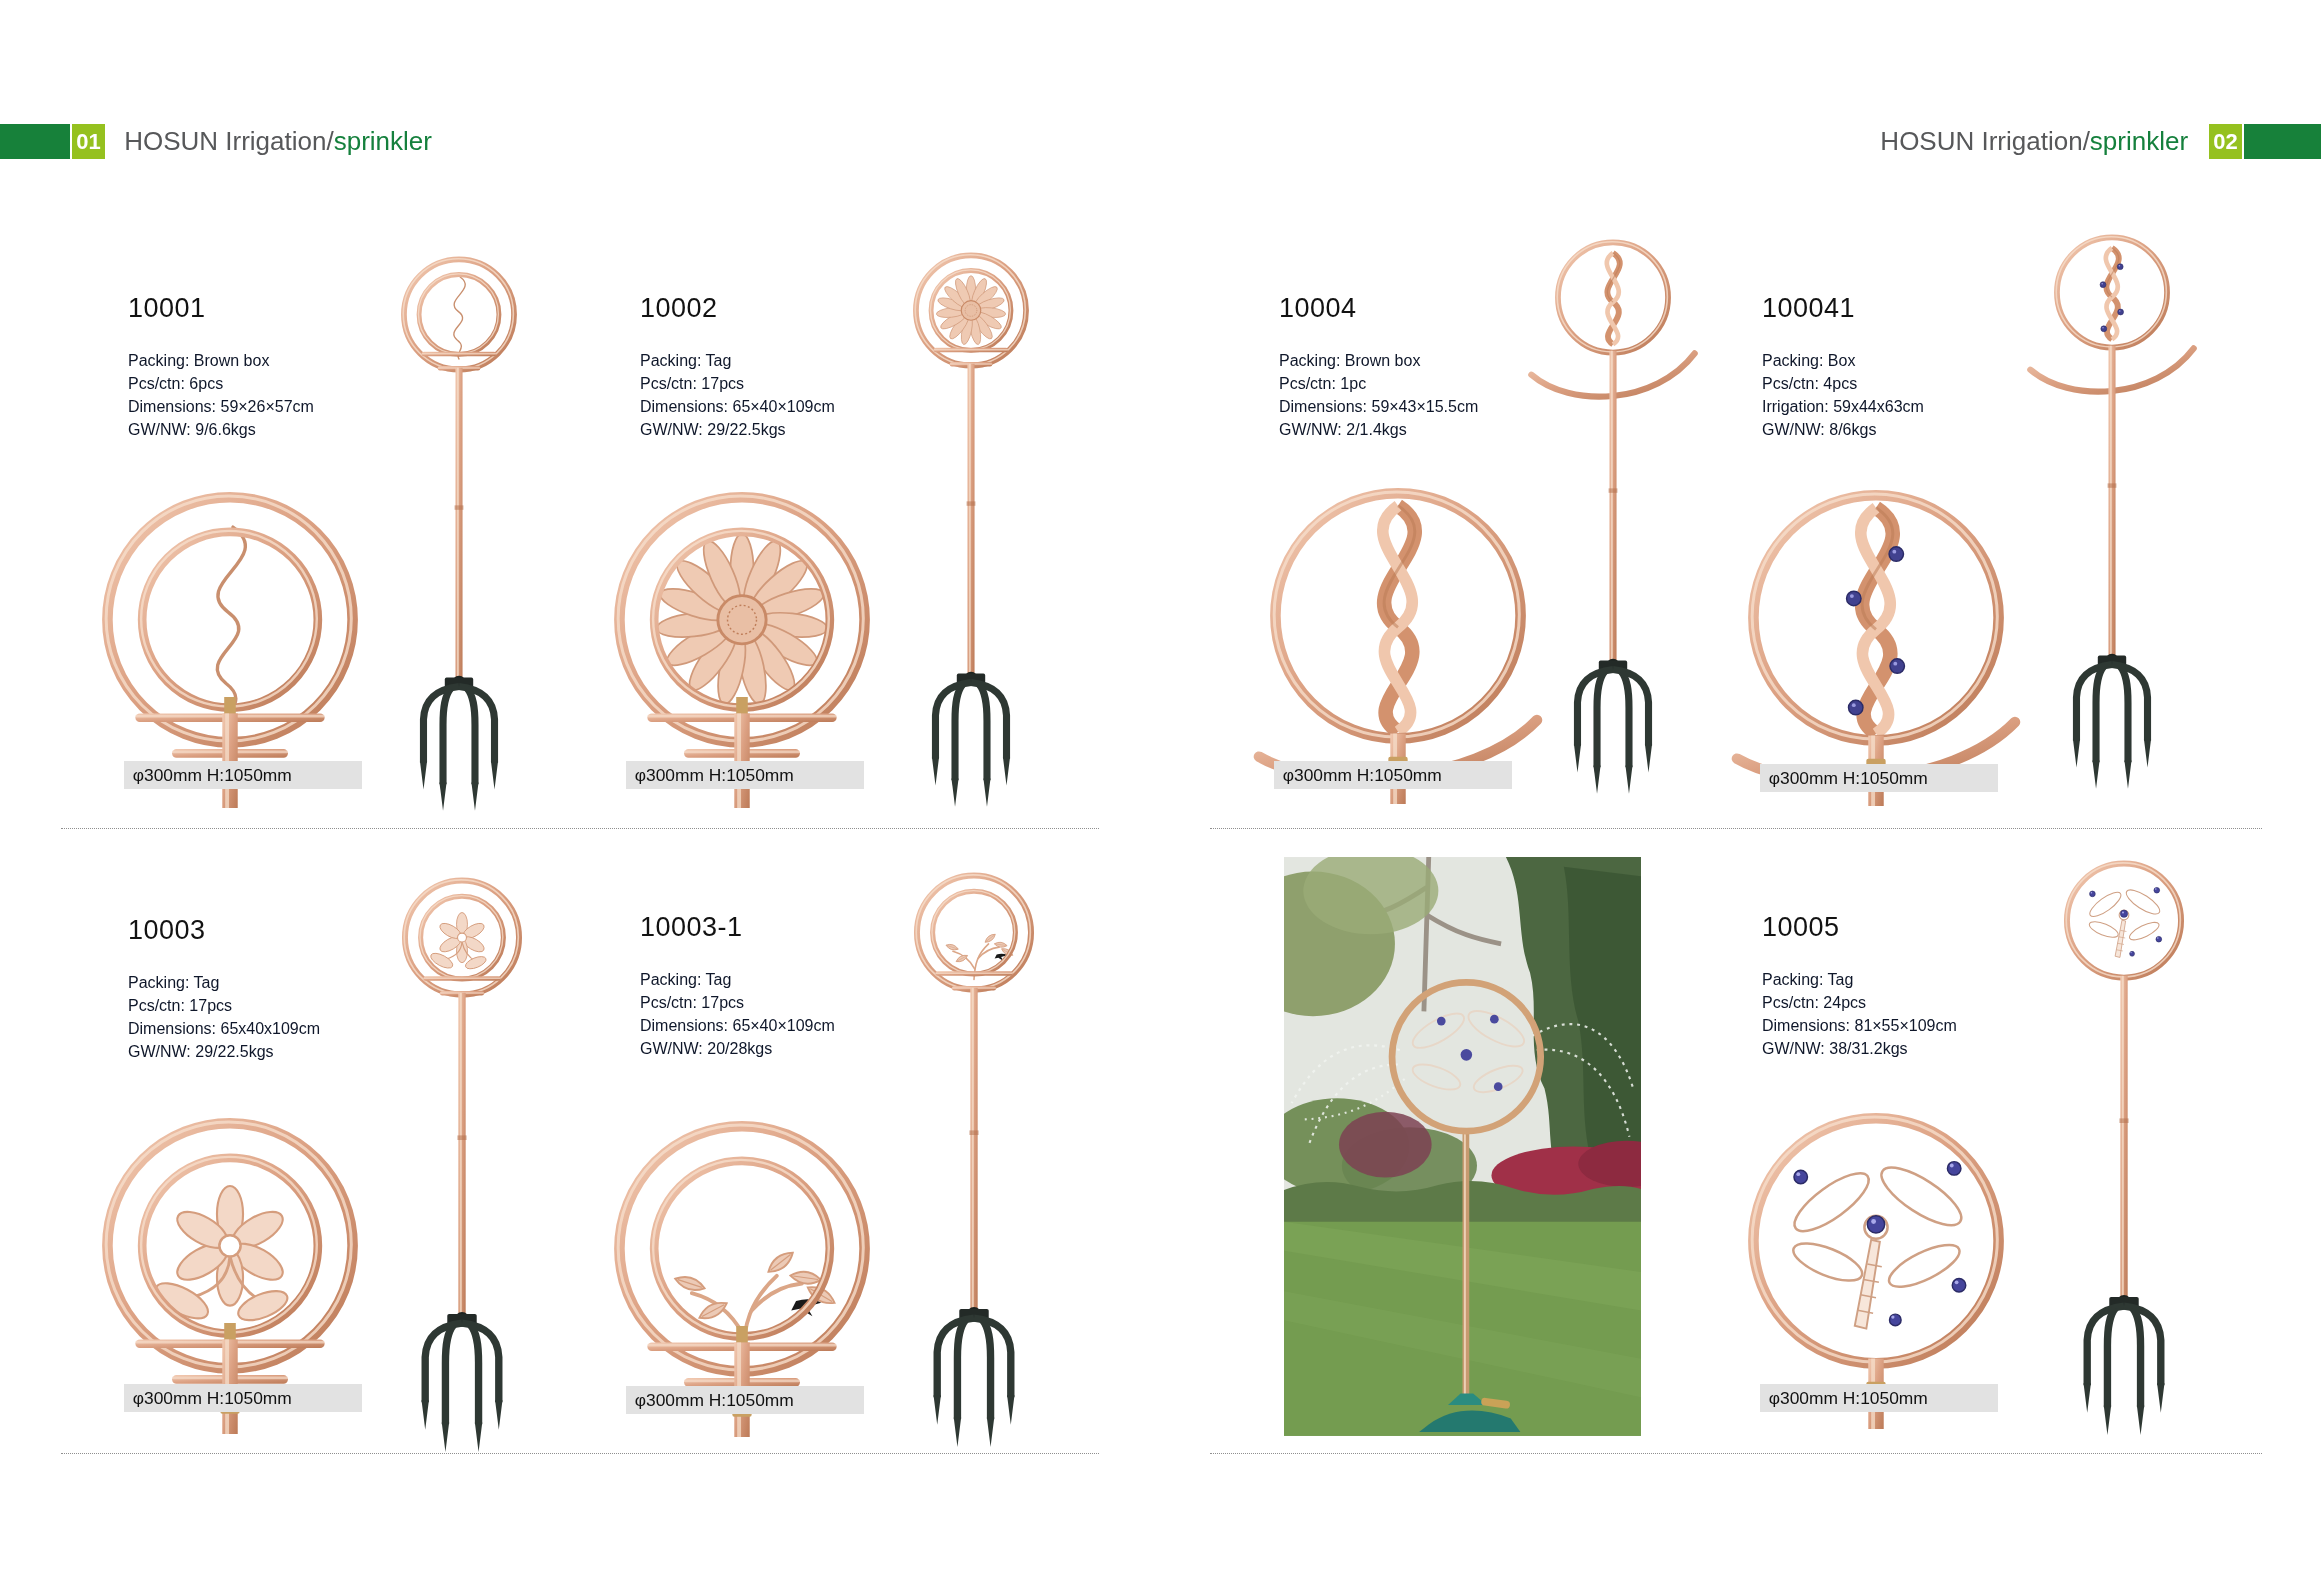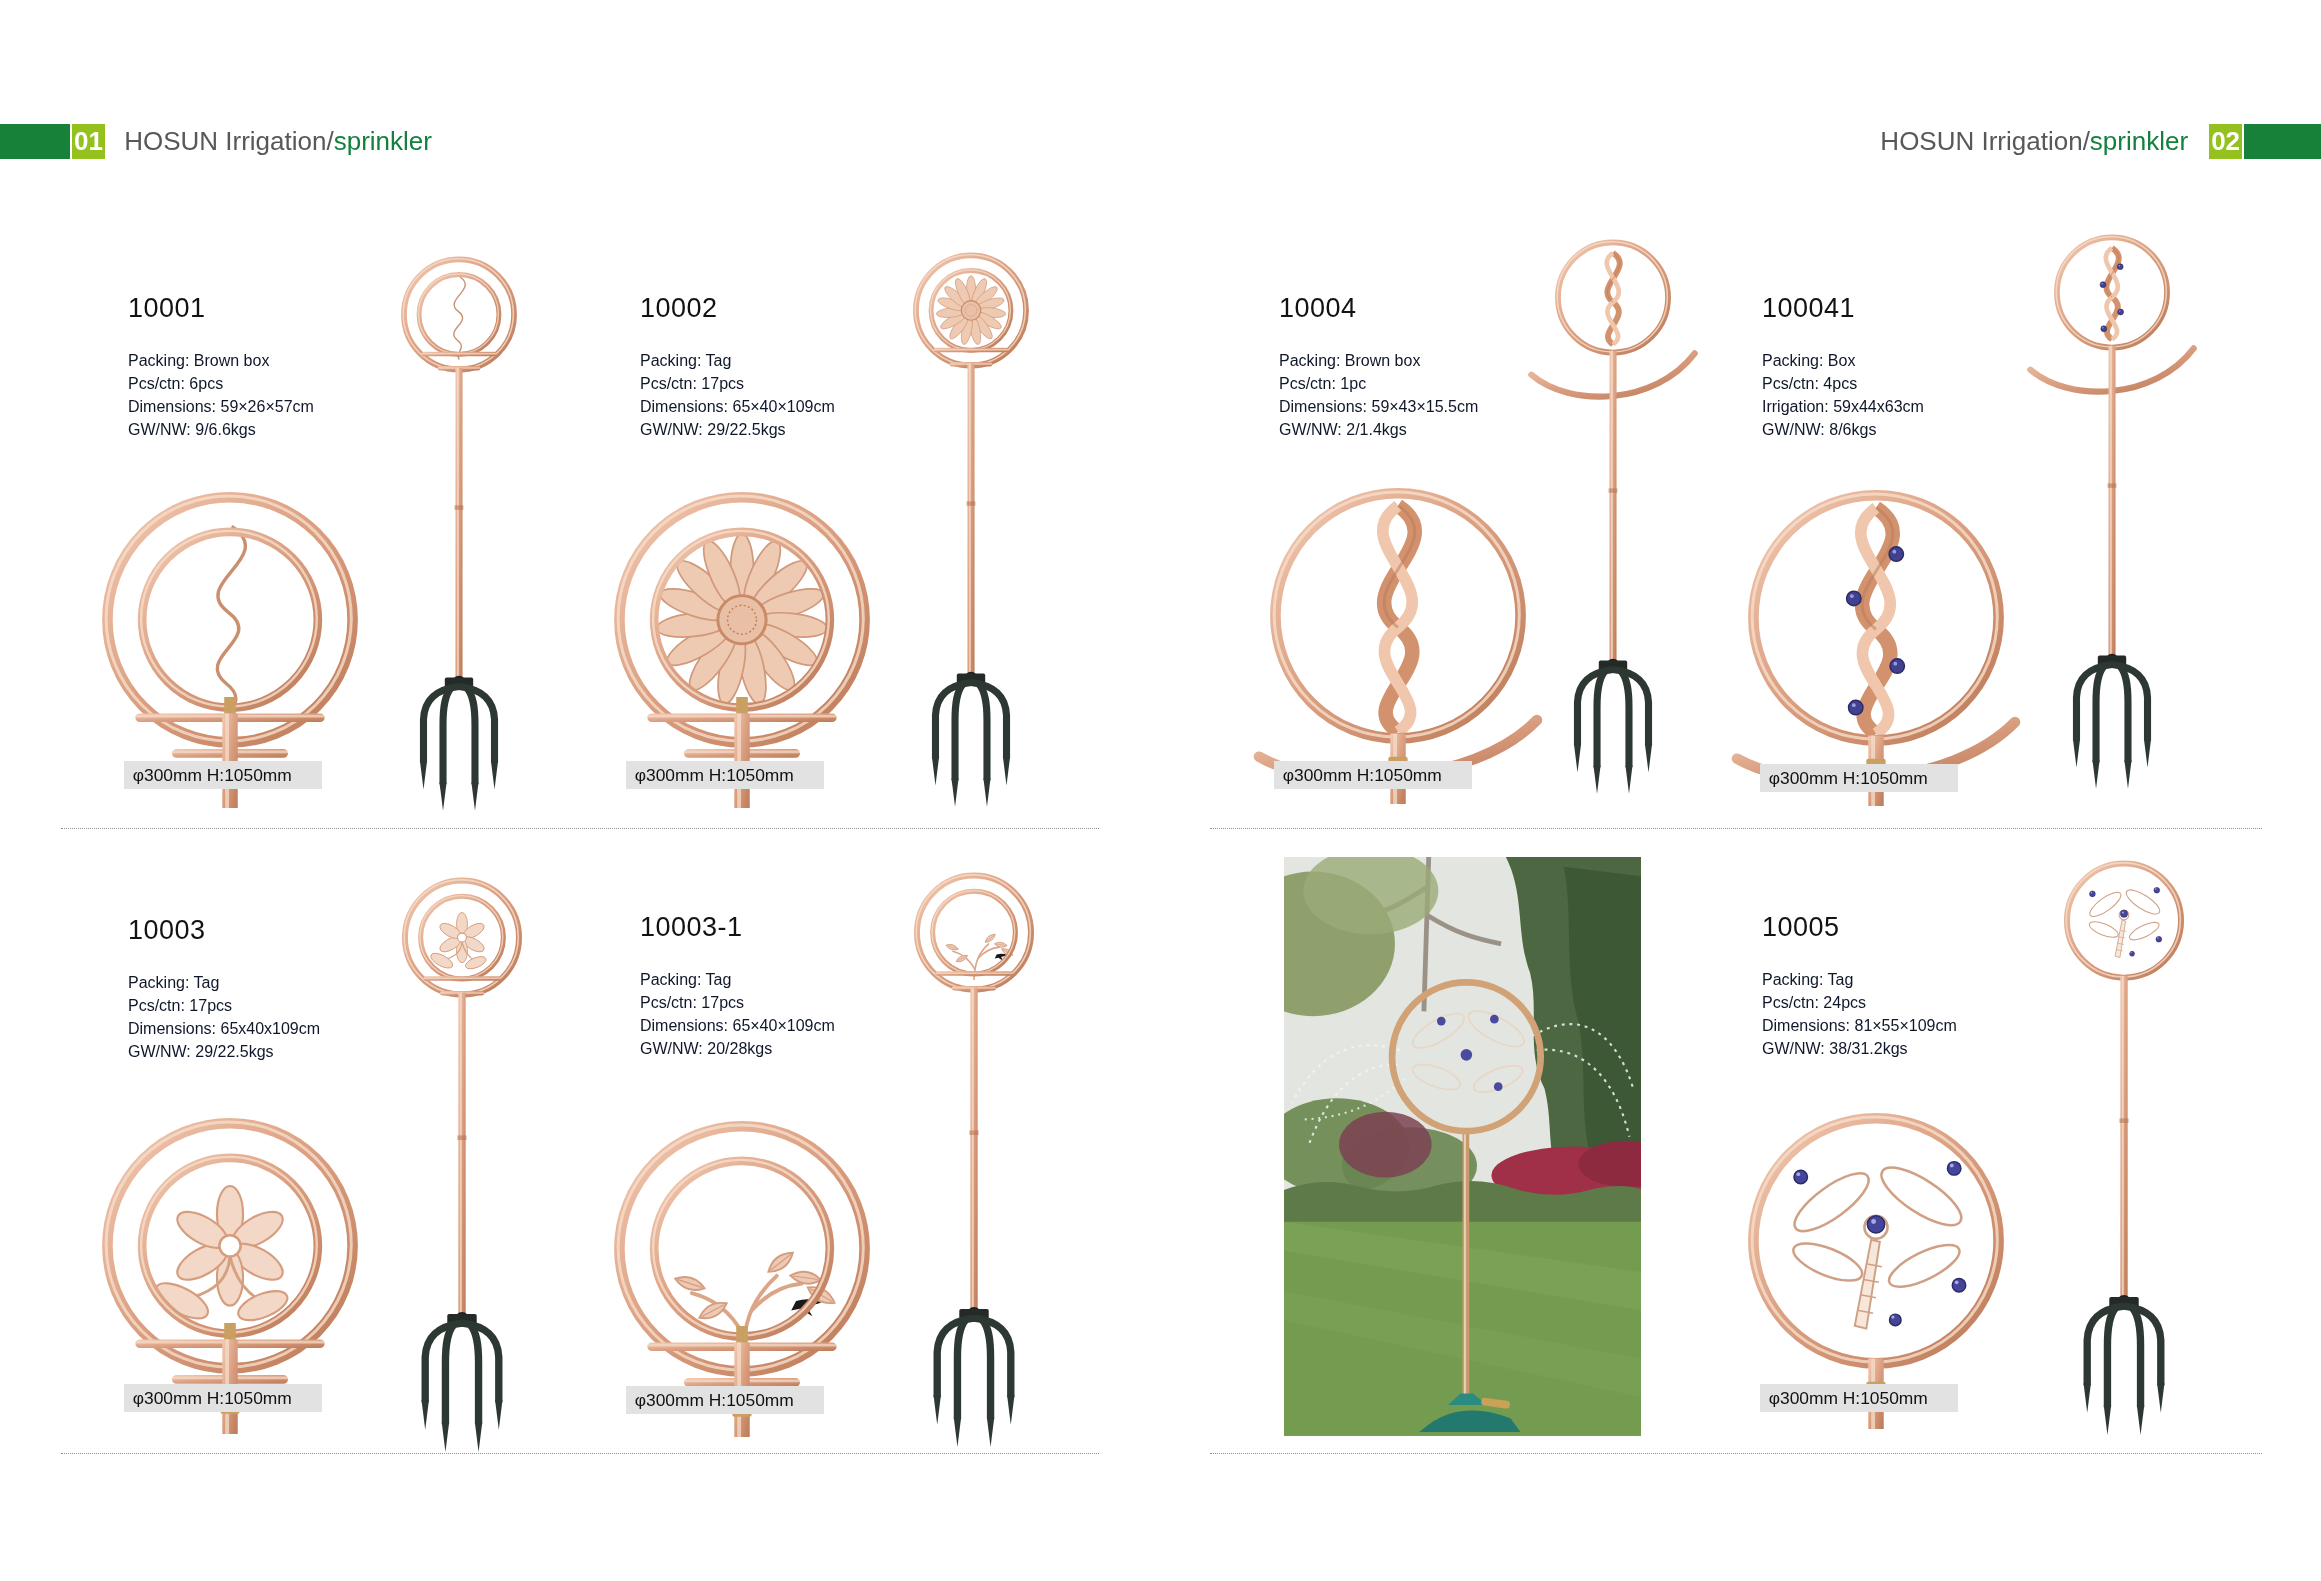--- a/index.html
+++ b/index.html
@@ -2,28 +2,28 @@
 <html><head>
 <meta charset="utf-8">
 <style>
   *{box-sizing:border-box}
   html,body{margin:0;padding:0}
   body{width:2321px;height:1582px;background:#ffffff;font-family:"Liberation Sans",sans-serif;position:relative;overflow:hidden}
   .abs{position:absolute}
   .hdr-row{display:flex;align-items:stretch}
   .hdr-dark{width:70px;height:35px;background:#17813a}
   .hdr-dark.right{width:77px}
-  .hdr-num{width:33px;height:35px;background:#95c11f;color:#ffffff;font-size:26px;font-weight:700;display:flex;align-items:center;justify-content:center;margin-left:1.9px}
+  .hdr-num{width:33px;height:35px;background:#95c11f;color:#ffffff;font-size:22px;font-weight:700;display:flex;align-items:center;justify-content:center;margin-left:1.9px}
   .hdr-num.right{margin-left:0;margin-right:1.9px}
   .hdr-title{font-size:26px;color:#57585a;line-height:35px;white-space:nowrap;margin-left:19.3px}
   .hdr-title.right{margin-left:0;margin-right:21px}
   .hdr-title .grn{color:#15803d}
   .pcode{font-size:27px;font-weight:400;color:#121212;margin-bottom:25px;letter-spacing:0.5px}
   .pline{font-size:16px;color:#0f172a;line-height:23px}
-  .specbar{width:198px;height:28px;background:#e2e2e2;color:#111111;font-size:17.4px;line-height:28px;padding-left:8.7px;z-index:5}
+  .specbar{width:238px;height:28px;background:#e2e2e2;color:#111111;font-size:17.4px;line-height:28px;padding-left:8.7px;z-index:5}
   .dot{border-top:1.9px dotted #8f8f8f;height:0}
   .gfx svg{display:block}
 </style>
 </head>
 <body>
 
 <div class="abs hdr-row" style="left:0;top:124px">
   <div class="hdr-dark"></div>
   <div class="hdr-num">01</div>
   <div class="hdr-title"><span>HOSUN Irrigation/</span><span class="grn">sprinkler</span></div>

